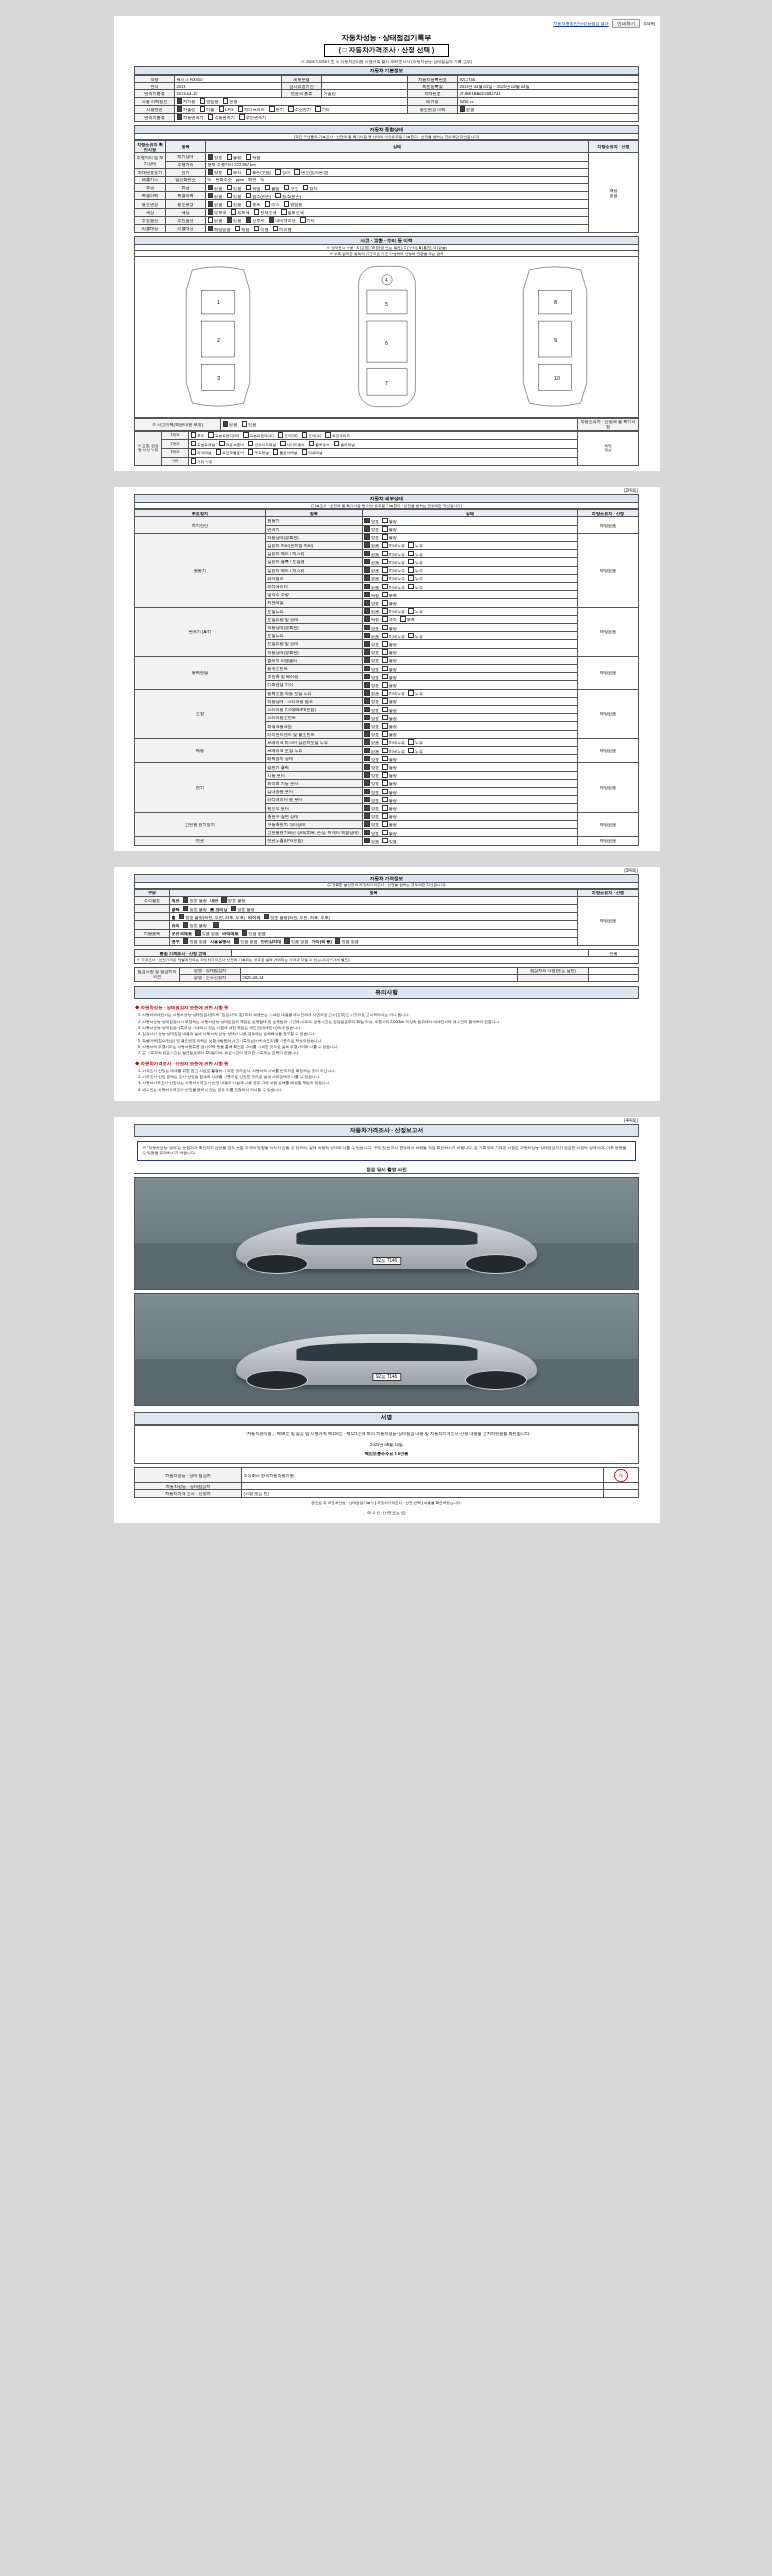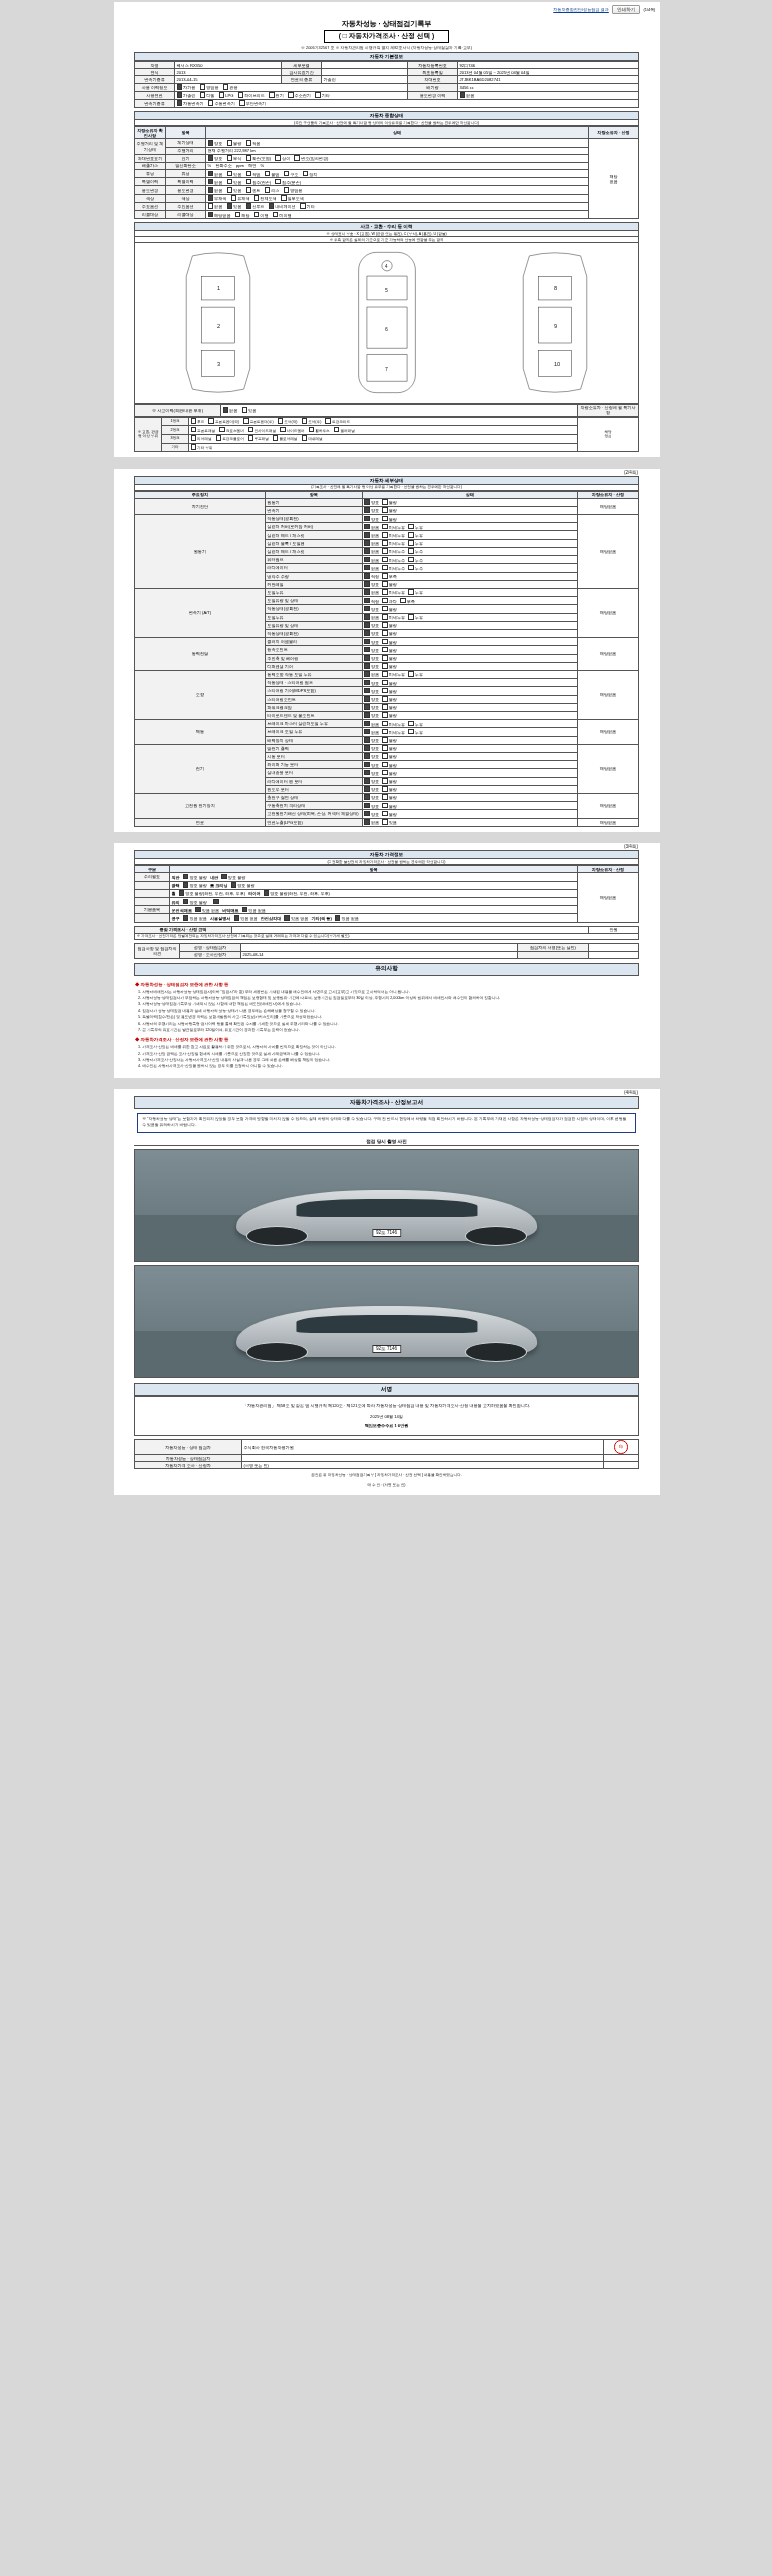--- a/index.html
+++ b/index.html
@@ -1,17 +1,17 @@
 <!DOCTYPE html>
 <html lang="ko" style="font-size:8.2px"><head>
 <meta charset="utf-8">
 <style>
   html,body{margin:0;padding:0;background:#d8d8d8;font-family:"Liberation Sans",sans-serif;}
   .page-wrap{width:773px;margin:0 auto;background:#d8d8d8;}
-  .sheet{background:#ffffff;width:546px;margin:2px auto;padding:0 0 5.2px 0;}
+  .sheet{background:#ffffff;width:546px;margin:16px auto;padding:0 0 5.2px 0;}
   .sheet + .sheet{margin-top:11.3px;}
   .inner{width:505px;margin:0 auto;}
   .tinybar{height:9.3px;display:flex;justify-content:flex-end;align-items:center;gap:3.1px;padding:3.1px 4.1px 2.1px 0;}
   .btn-sm{border:0.5px solid #999;background:linear-gradient(#fff,#e8e8e8);font-size:4.6px;padding:1px 4.1px;border-radius:1px;color:#222;}
   .topline{font-size:4.1px;color:#0b3d91;text-decoration:underline;}
   .pagemark{font-size:4.6px;text-align:right;color:#222;padding:1px 1px;}
   h1.doc-title{font-size:7.2px;text-align:center;margin:2.1px 0 0 0;font-weight:bold;letter-spacing:-0.2px;}
   .doc-sub{font-size:6.7px;text-align:center;margin:1.5px 0 0 0;font-weight:bold;border:0.5px solid #000;display:inline-block;padding:1px 13.4px;}
   .center{text-align:center;}
   .tiny{font-size:3.9px;}

